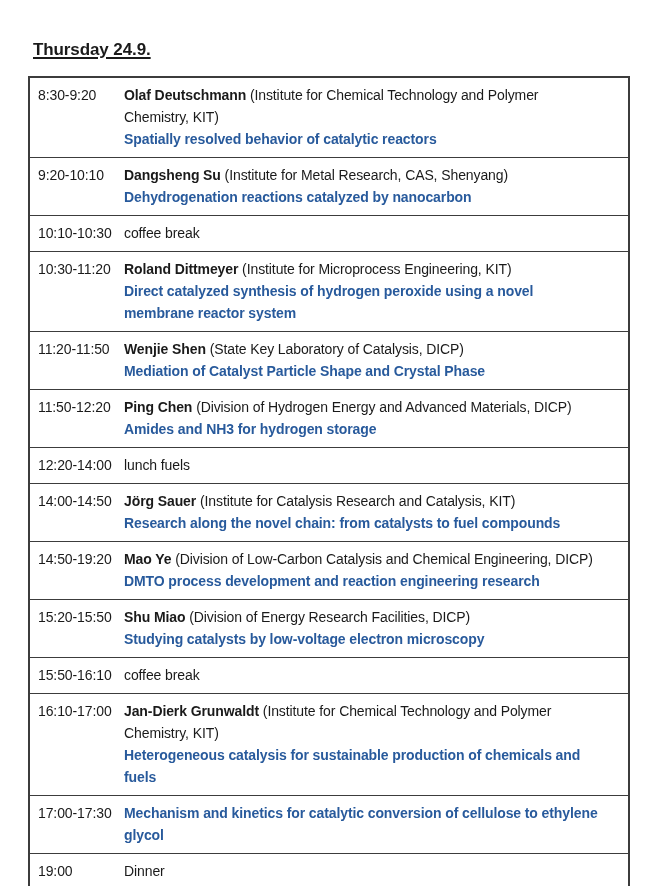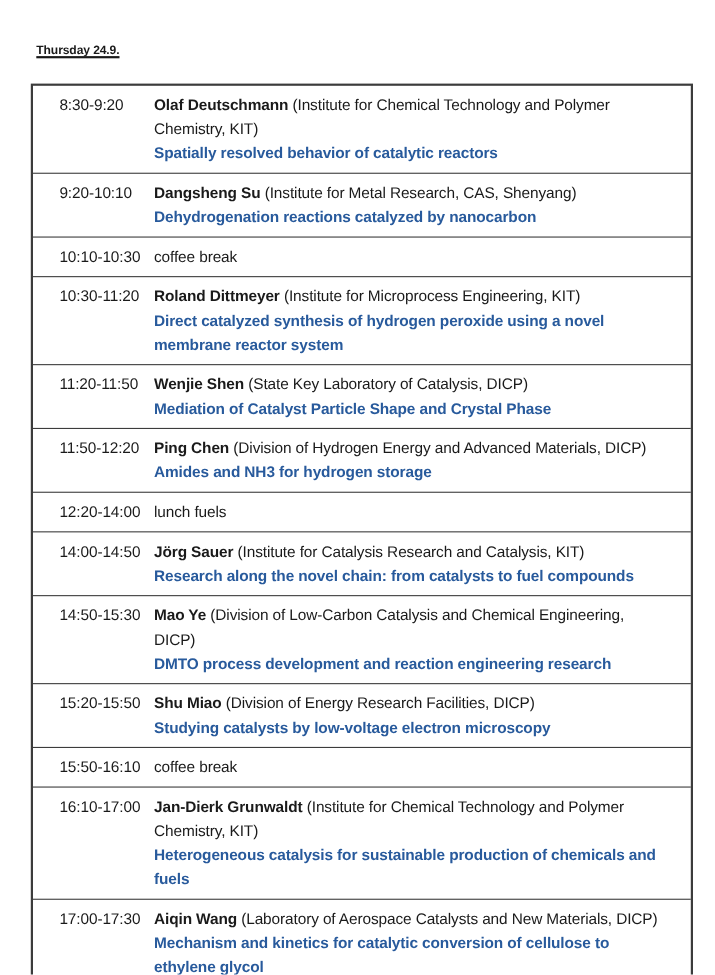--- a/index.html
+++ b/index.html
@@ -11,21 +11,21 @@
     font-size: 14px;
     letter-spacing: -0.1px;
     color: var(--text, #1a1a1a);
     position: relative;
     overflow: hidden;
   }
   .page-title {
     position: absolute;
     left: 33px;
     top: 40px;
-    font-size: 11px;
+    font-size: 17px;
     font-weight: bold;
     text-decoration: underline;
     text-decoration-thickness: 1.5px;
     text-underline-offset: 2px;
     white-space: nowrap;
   }
   .schedule {
     position: absolute;
     left: 28px;
     top: 76px;
@@ -37,21 +37,21 @@
   .row {
     display: flex;
     align-items: flex-start;
     border-bottom: 1.5px solid var(--border, #3c3c3c);
     padding: 6px 0 7px 0;
     line-height: 22px;
   }
   .row:last-child { border-bottom: none; }
   .time-cell {
     flex: 0 0 86px;
-    padding-left: 24px;
+    padding-left: 8px;
     white-space: nowrap;
   }
   .session-cell {
     flex: 1;
     padding-right: 22px;
     min-width: 0;
   }
   .speaker { font-weight: bold; }
   .talk { color: var(--talk, #285A9C); font-weight: bold; }
 </style>
@@ -109,21 +109,21 @@
       </div>
     </div>
     <div class="row">
       <div class="time-cell">14:00-14:50</div>
       <div class="session-cell">
         <div><span class="speaker">Jörg Sauer</span> <span class="affil">(Institute for Catalysis Research and Catalysis, KIT)</span></div>
         <div class="talk">Research along the novel chain: from catalysts to fuel compounds</div>
       </div>
     </div>
     <div class="row">
-      <div class="time-cell">14:50-15:30</div>
+      <div class="time-cell">14:50-19:20</div>
       <div class="session-cell">
         <div><span class="speaker">Mao Ye</span> <span class="affil">(Division of Low-Carbon Catalysis and Chemical Engineering, DICP)</span></div>
         <div class="talk">DMTO process development and reaction engineering research</div>
       </div>
     </div>
     <div class="row">
       <div class="time-cell">15:20-15:50</div>
       <div class="session-cell">
         <div><span class="speaker">Shu Miao</span> <span class="affil">(Division of Energy Research Facilities, DICP)</span></div>
         <div class="talk">Studying catalysts by low-voltage electron microscopy</div>
@@ -138,21 +138,20 @@
     <div class="row">
       <div class="time-cell">16:10-17:00</div>
       <div class="session-cell">
         <div><span class="speaker">Jan-Dierk Grunwaldt</span> <span class="affil">(Institute for Chemical Technology and Polymer Chemistry, KIT)</span></div>
         <div class="talk">Heterogeneous catalysis for sustainable production of chemicals and fuels</div>
       </div>
     </div>
     <div class="row">
       <div class="time-cell">17:00-17:30</div>
       <div class="session-cell">
-        <div><span class="speaker">Aiqin Wang</span> <span class="affil">(Laboratory of Aerospace Catalysts and New Materials, DICP)</span></div>
         <div class="talk">Mechanism and kinetics for catalytic conversion of cellulose to ethylene glycol</div>
       </div>
     </div>
     <div class="row">
       <div class="time-cell">19:00</div>
       <div class="session-cell">
         <div>Dinner</div>
       </div>
     </div>
   </div>

